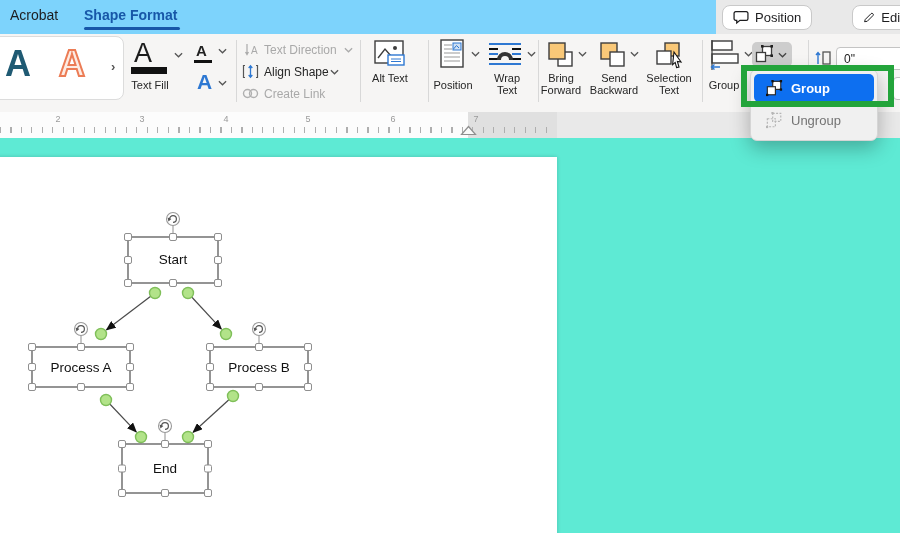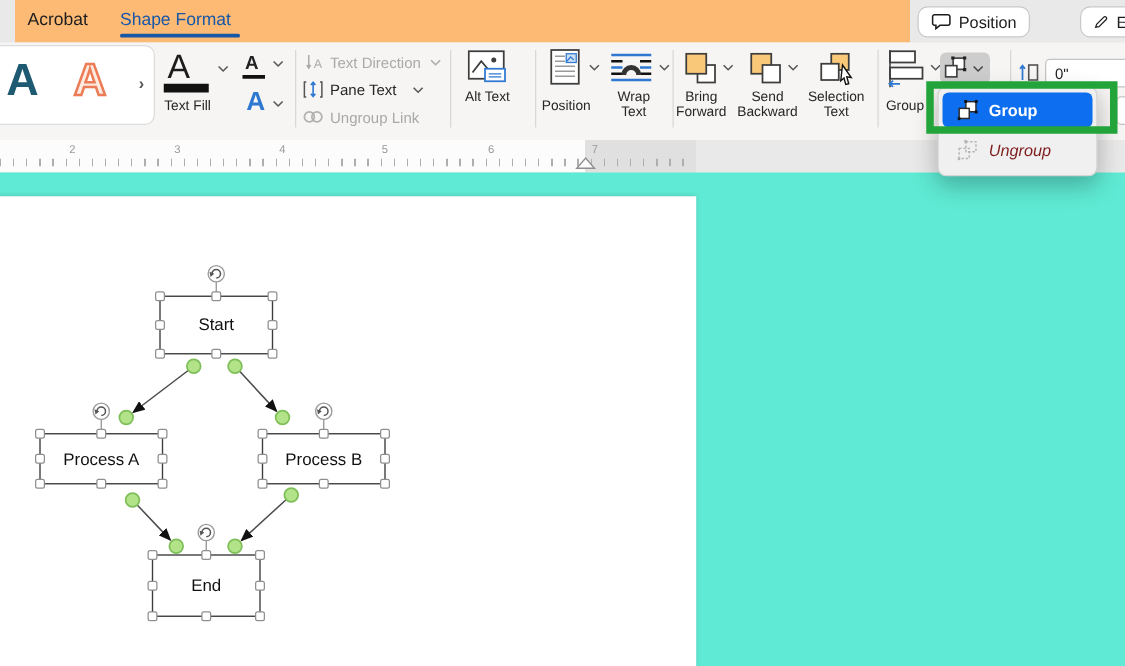--- a/index.html
+++ b/index.html
@@ -4,23 +4,23 @@
 <style>
   html,body{margin:0;padding:0;}
   body{
     width:900px;height:533px;overflow:hidden;position:relative;
     font-family:"Liberation Sans", sans-serif;
     background:#e9e9e9;
     -webkit-font-smoothing:antialiased;
   }
   .abs{position:absolute;}
   
-  .tabbar{position:absolute;left:0;top:0;width:716px;height:34px;background:#fdba74;margin-left:12px;}
+  .tabbar{position:absolute;left:0;top:0;width:716px;height:34px;background:#7dd3fc;}
   .tab{position:absolute;top:7px;font-size:14px;color:#1d1d1f;cursor:default;}
-  .tab.active{color:#1757a8;font-weight:400;}
+  .tab.active{color:#1757a8;font-weight:700;}
   .tab-underline{position:absolute;height:3px;border-radius:2px;background:#1757a8;top:27px;}
   .pillbtn{position:absolute;top:5px;height:25px;background:#fff;border:1px solid #c9c9c9;border-radius:8px;
     display:flex;align-items:center;gap:6px;padding:0 10px;font-size:13px;color:#1d1d1f;box-sizing:border-box;}
   
   .ribbon{position:absolute;left:0;top:34px;width:900px;height:78px;background:#f6f5f4;}
   .vdiv{position:absolute;top:6px;height:62px;width:1px;background:#d8d8d8;}
   .rlabel{position:absolute;font-size:11px;line-height:12px;color:#262626;text-align:center;}
   .rlabel.dis{color:#a9a9a9;}
   .chev{width:9px;height:6px;display:inline-block;}
   .wordart-card{position:absolute;left:-16px;top:2px;width:140px;height:64px;background:#fff;
@@ -43,21 +43,21 @@
   
   .canvas{position:absolute;left:0;top:138px;width:900px;height:395px;background:#5eead4;}
   .page{position:absolute;left:-20px;top:19px;width:577px;height:395px;background:#ffffff;
     box-shadow:0 0 4px rgba(0,0,0,0.18);}
   
   .menu{position:absolute;left:750px;top:69px;width:128px;height:72px;background:#f0f0f0;
     border:1px solid #d5d5d5;border-radius:7px;box-shadow:0 7px 20px rgba(0,0,0,0.28);z-index:50;box-sizing:border-box;}
   .menu-item{position:absolute;left:3px;width:120px;height:28px;border-radius:5px;
     display:flex;align-items:center;gap:8px;padding-left:12px;font-size:13px;box-sizing:border-box;}
   .menu-item.sel{background:#0d6ff0;color:#fff;font-weight:600;}
-  .menu-item.dis{color:#7f1d1d;font-weight:500;font-style:italic;}
+  .menu-item.dis{color:#737373;font-weight:500;}
   .green-box{position:absolute;left:741px;top:65px;width:153px;height:42px;
     border:6px solid #23a43b;z-index:99;box-sizing:border-box;}
 </style>
 </head>
 <body>
 
 <div class="tabbar">
   <div class="tab" style="left:10px">Acrobat</div>
   <div class="tab active" style="left:84px">Shape Format</div>
   <div class="tab-underline" style="left:84px;width:96px"></div>
@@ -110,30 +110,30 @@
   </svg>
   <div class="rlabel dis" style="left:264px;top:10px;text-align:right;font-size:12px">Text Direction</div>
   <svg class="chev abs" style="left:344px;top:13px" viewBox="0 0 10 6">
       <path d="M1 1 L5 5 L9 1" fill="none" stroke="#aaa" stroke-width="1.4"></path>
     </svg>
 
   <svg class="abs" style="left:242px;top:30px" width="17" height="15" viewBox="0 0 17 15">
     <path d="M3 1.5 H1.5 V13.5 H3 M14 1.5 H15.5 V13.5 H14" fill="none" stroke="#555" stroke-width="1.2"></path>
     <path d="M8.5 2 v11 M6.7 4 L8.5 1.8 L10.3 4 M6.7 11 L8.5 13.2 L10.3 11" fill="none" stroke="#2e78d2" stroke-width="1.3"></path>
   </svg>
-  <div class="rlabel" style="left:264px;top:32px;text-align:left;font-size:12px">Pane Text</div>
+  <div class="rlabel" style="left:264px;top:32px;text-align:left;font-size:12px">Align Shape</div>
   <svg class="chev abs" style="left:330px;top:35px" viewBox="0 0 10 6">
       <path d="M1 1 L5 5 L9 1" fill="none" stroke="#555" stroke-width="1.4"></path>
     </svg>
 
   <svg class="abs" style="left:242px;top:53px" width="17" height="13" viewBox="0 0 17 13">
     <circle cx="5.5" cy="6.5" r="4" fill="none" stroke="#b0b0b0" stroke-width="1.4"></circle>
     <circle cx="11.5" cy="6.5" r="4" fill="none" stroke="#b0b0b0" stroke-width="1.4"></circle>
   </svg>
-  <div class="rlabel dis" style="left:264px;top:54px;text-align:left;font-size:12px">Ungroup Link</div>
+  <div class="rlabel dis" style="left:264px;top:54px;text-align:left;font-size:12px">Create Link</div>
 
   <div class="vdiv" style="left:360px"></div>
 
   <svg class="abs" style="left:374px;top:6px" width="32" height="28" viewBox="0 0 32 28">
     <rect x="1" y="1" width="28" height="22" fill="#fff" stroke="#3d3d3d" stroke-width="1.4"></rect>
     <path d="M4 18 L11 9 L17 16" fill="none" stroke="#3d3d3d" stroke-width="1.4"></path>
     <circle cx="21" cy="8" r="2" fill="#3d3d3d"></circle>
     <rect x="14" y="15" width="16" height="10" fill="#fff" stroke="#2e78d2" stroke-width="1.4"></rect>
     <path d="M17 19 h10 M17 21.5 h10" stroke="#2e78d2" stroke-width="1"></path>
   </svg>

